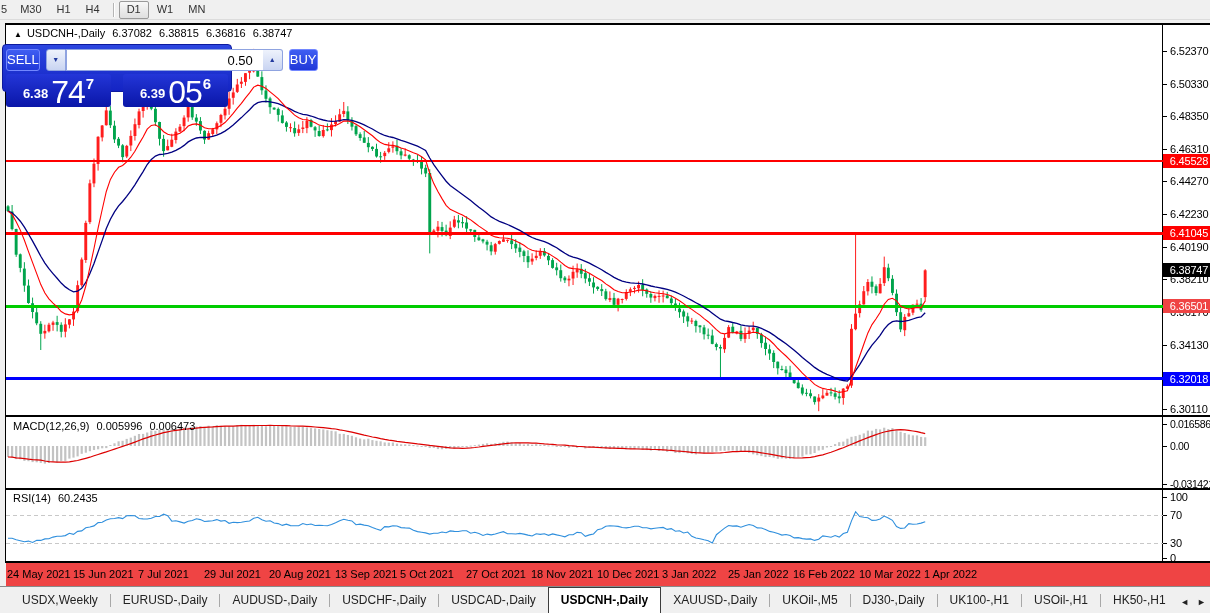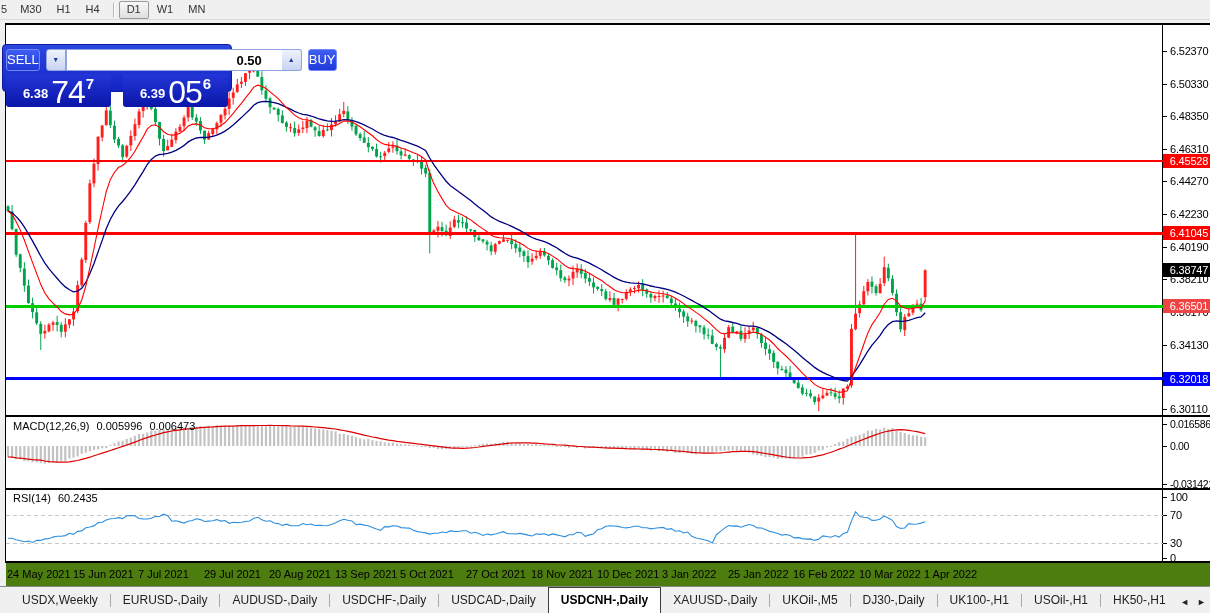--- a/index.html
+++ b/index.html
@@ -33,21 +33,21 @@
   #macd-title{top:420px;}
   #rsi-title{top:492px;}
   
   #price-axis{position:absolute;left:1163px;top:24px;width:47px;height:539px;font-size:11px;color:#000;}
   .ax-dash{position:absolute;left:0;width:4px;height:1px;background:#000;}
   .ax-lbl{position:absolute;left:7px;height:12px;line-height:12px;letter-spacing:-0.2px;white-space:nowrap;}
   .ax-lbl.small{font-size:10.5px;letter-spacing:-0.4px;}
   .ax-chip{position:absolute;left:0;width:47px;height:14px;line-height:14px;padding-left:5px;
            color:#fff;font-size:11px;letter-spacing:-0.2px;z-index:3;text-align:center;}
   
-  #date-axis{position:absolute;left:6px;top:563px;width:1204px;height:23px;background:#4d7c0f;font-size:11px;color:#000;}
+  #date-axis{position:absolute;left:6px;top:563px;width:1204px;height:23px;background:#ef4444;font-size:11px;color:#000;}
   .date-lbl{position:absolute;top:5px;white-space:nowrap;}
   
   #tab-bar{position:absolute;left:0;top:586px;width:1210px;height:27px;background:#f0f0f0;
            border-top:1px solid #8a8a8a;display:flex;align-items:flex-end;padding-left:10px;}
   .tab{height:24px;line-height:23px;padding:0 12px;font-size:12px;color:#222;white-space:nowrap;}
   .tab.active{background:#fff;border:1px solid #3c3c3c;border-bottom:none;font-weight:bold;color:#000;height:26px;line-height:25px;}
   .tab-sep{width:1px;height:13px;background:#a8a8a8;margin-bottom:6px;}
   .tab-scroll{position:absolute;right:4px;bottom:6px;display:flex;gap:8px;font-size:9px;color:#222;}
   .tab-scroll div{cursor:default;}
   
@@ -57,21 +57,21 @@
   .btn-trade{height:22px;background:linear-gradient(#3f5ef2,#2038d8);border:1px solid #7287ff;
              border-radius:3px;color:#fff;font-size:13px;text-align:center;line-height:20px;}
   .btn-sell{width:62px;}
   .btn-buy{width:56px;}
   .vol-group{display:flex;flex:1;margin:0 6px;height:22px;}
   .spin{width:20px;background:linear-gradient(#eef2fc,#c9d4f2);border:1px solid #8fa3e0;color:#223a9e;
         font-size:7px;text-align:center;line-height:20px;}
   .spin.left{border-radius:3px 0 0 3px;}
   .spin.right{border-radius:0 3px 3px 0;border-left:none;}
   .vol-input{flex:1;min-width:0;border:1px solid #8fa3e0;border-right:none;text-align:right;font-size:13px;
-             padding:0 20px;font-family:"Liberation Sans",sans-serif;color:#000;background:#fff;outline:none;font-weight:bold;}
+             padding:0 10px;font-family:"Liberation Sans",sans-serif;color:#000;background:#fff;outline:none;}
   .trade-row2{display:flex;height:33px;margin-top:2px;gap:12px;}
   .price-panel{flex:1;background:linear-gradient(#2336d8,#0a16a8);border-radius:3px;color:#fff;
                display:flex;align-items:flex-end;justify-content:center;padding-bottom:2px;}
   .pp-small{font-size:13px;font-weight:bold;margin-right:3px;margin-bottom:4px;}
   .pp-big{font-size:32px;line-height:26px;font-weight:400;letter-spacing:-1px;}
   .pp-sup{font-size:15px;font-weight:bold;margin-bottom:13px;margin-left:1px;}
 </style>
 </head>
 <body>
 
@@ -781,20 +781,27 @@
       <rect x="914.0" width="2.2" y="19.9" height="9.1" fill="#c3c3c3"></rect>
       <rect x="918.1" width="2.2" y="20.3" height="8.7" fill="#c3c3c3"></rect>
       <polyline points="2.0,40.0 6.1,40.2 10.2,40.8 14.3,41.2 18.4,41.7 22.5,42.2 26.6,42.6 30.7,42.9 34.8,43.2 38.9,44.0 42.9,44.6 47.0,44.9 51.1,45.2 55.2,45.2 59.3,45.2 63.4,44.8 67.5,44.2 71.6,43.5 75.7,42.4 79.8,41.3 83.9,40.2 88.0,38.8 92.1,37.5 96.2,36.1 100.3,34.9 104.4,33.5 108.5,32.1 112.6,30.7 116.6,29.4 120.7,28.0 124.8,26.6 128.9,25.1 133.0,23.5 137.1,21.9 141.2,20.6 145.3,19.1 149.4,18.0 153.5,16.8 157.6,15.7 161.7,14.8 165.8,14.0 169.9,13.4 174.0,12.8 178.1,12.2 182.2,11.9 186.3,11.5 190.4,11.1 194.4,10.7 198.5,10.4 202.6,10.1 206.7,9.9 210.8,9.6 214.9,9.4 219.0,9.2 223.1,9.1 227.2,9.1 231.3,8.9 235.4,8.7 239.5,8.7 243.6,8.6 247.7,8.6 251.8,8.5 255.9,8.5 260.0,8.5 264.1,8.4 268.1,8.5 272.2,8.5 276.3,8.6 280.4,8.6 284.5,8.9 288.6,9.0 292.7,9.1 296.8,9.2 300.9,9.4 305.0,9.7 309.1,10.0 313.2,10.3 317.3,10.7 321.4,11.1 325.5,11.6 329.6,12.0 333.7,12.8 337.8,13.5 341.9,14.3 345.9,15.1 350.0,16.1 354.1,17.1 358.2,18.1 362.3,19.0 366.4,20.0 370.5,20.7 374.6,21.6 378.7,22.4 382.8,23.1 386.9,23.7 391.0,24.3 395.1,24.8 399.2,25.4 403.3,25.9 407.4,26.4 411.5,26.9 415.6,27.3 419.6,27.8 423.7,28.4 427.8,28.9 431.9,29.4 436.0,29.9 440.1,30.4 444.2,30.8 448.3,31.1 452.4,31.2 456.5,31.3 460.6,31.2 464.7,30.9 468.8,30.5 472.9,30.0 477.0,29.4 481.1,28.9 485.2,28.3 489.3,27.9 493.4,27.4 497.4,26.8 501.5,26.4 505.6,26.0 509.7,25.9 513.8,25.8 517.9,25.9 522.0,25.9 526.1,26.1 530.2,26.2 534.3,26.5 538.4,26.9 542.5,27.2 546.6,27.4 550.7,27.8 554.8,28.0 558.9,28.2 563.0,28.6 567.1,28.9 571.1,29.3 575.2,29.5 579.3,29.9 583.4,30.1 587.5,30.2 591.6,30.5 595.7,30.7 599.8,30.8 603.9,31.1 608.0,31.2 612.1,31.4 616.2,31.4 620.3,31.7 624.4,31.8 628.5,31.9 632.6,32.0 636.7,32.1 640.8,32.2 644.9,32.4 648.9,32.5 653.0,32.7 657.1,32.9 661.2,33.2 665.3,33.4 669.4,33.9 673.5,34.2 677.6,34.5 681.7,34.8 685.8,35.3 689.9,35.7 694.0,35.9 698.1,36.1 702.2,36.2 706.3,36.1 710.4,36.0 714.5,35.8 718.6,35.5 722.6,35.1 726.7,34.7 730.8,34.6 734.9,34.4 739.0,34.3 743.1,34.4 747.2,34.7 751.3,35.2 755.4,35.8 759.5,36.5 763.6,37.2 767.7,37.9 771.8,38.7 775.9,39.4 780.0,40.0 784.1,40.5 788.2,40.8 792.3,41.0 796.4,40.9 800.4,40.6 804.5,40.3 808.6,39.6 812.7,38.7 816.8,37.8 820.9,36.5 825.0,35.2 829.1,33.7 833.2,32.1 837.3,30.7 841.4,29.0 845.5,27.2 849.6,25.6 853.7,23.9 857.8,22.3 861.9,20.6 866.0,19.1 870.1,17.6 874.1,16.3 878.2,15.0 882.3,14.2 886.4,13.3 890.5,12.8 894.6,12.6 898.7,12.9 902.8,13.3 906.9,14.0 911.0,14.7 915.1,15.7 919.2,16.6" fill="none" stroke="#dd0000" stroke-width="1.2"></polyline>
     </svg>
   <svg id="rsi-svg" class="pane" width="1157" height="71">
       <line x1="0" x2="1157" y1="25.0" y2="25.0" stroke="#c8c8c8" stroke-width="1" stroke-dasharray="4,3" shape-rendering="crispEdges"></line>
       <line x1="0" x2="1157" y1="53.0" y2="53.0" stroke="#c8c8c8" stroke-width="1" stroke-dasharray="4,3" shape-rendering="crispEdges"></line>
       <polyline points="2.0,48.2 6.1,48.3 10.2,49.8 14.3,50.8 18.4,51.8 22.5,51.1 26.6,52.4 30.7,50.2 34.8,50.4 38.9,48.9 42.9,48.7 47.0,47.1 51.1,46.3 55.2,46.2 59.3,45.6 63.4,43.3 67.5,44.4 71.6,41.4 75.7,40.9 79.8,37.8 83.9,37.0 88.0,35.9 92.1,32.6 96.2,32.2 100.3,29.9 104.4,28.8 108.5,28.5 112.6,27.6 116.6,28.6 120.7,25.8 124.8,25.6 128.9,25.8 133.0,28.5 137.1,28.9 141.2,29.0 145.3,28.2 149.4,26.5 153.5,26.5 157.6,24.2 161.7,25.7 165.8,31.2 169.9,30.8 174.0,31.9 178.1,33.1 182.2,31.2 186.3,30.5 190.4,28.8 194.4,29.6 198.5,31.5 202.6,31.1 206.7,30.8 210.8,29.6 214.9,31.1 219.0,30.5 223.1,33.3 227.2,32.2 231.3,32.6 235.4,32.2 239.5,31.5 243.6,31.0 247.7,28.3 251.8,27.3 255.9,29.7 260.0,31.2 264.1,30.8 268.1,33.0 272.2,33.6 276.3,35.4 280.4,34.2 284.5,35.6 288.6,35.7 292.7,35.8 296.8,33.5 300.9,34.8 305.0,34.0 309.1,35.5 313.2,35.2 317.3,35.5 321.4,35.7 325.5,34.4 329.6,32.7 333.7,30.7 337.8,29.3 341.9,30.2 345.9,30.9 350.0,34.7 354.1,34.1 358.2,35.1 362.3,35.7 366.4,37.6 370.5,39.1 374.6,40.3 378.7,36.6 382.8,36.9 386.9,35.7 391.0,36.0 395.1,37.6 399.2,37.9 403.3,38.1 407.4,40.2 411.5,41.6 415.6,42.3 419.6,42.9 423.7,44.1 427.8,43.2 431.9,43.2 436.0,42.0 440.1,42.8 444.2,40.9 448.3,41.4 452.4,41.5 456.5,40.7 460.6,40.8 464.7,43.2 468.8,42.2 472.9,43.6 477.0,45.4 481.1,44.1 485.2,44.9 489.3,44.0 493.4,42.7 497.4,41.7 501.5,43.8 505.6,43.8 509.7,44.0 513.8,43.4 517.9,44.1 522.0,45.1 526.1,46.0 530.2,43.7 534.3,44.4 538.4,43.7 542.5,45.3 546.6,43.9 550.7,44.9 554.8,45.8 558.9,46.8 563.0,44.8 567.1,44.8 571.1,42.4 575.2,42.7 579.3,46.3 583.4,44.9 587.5,44.0 591.6,39.7 595.7,38.8 599.8,36.2 603.9,35.8 608.0,36.0 612.1,36.4 616.2,37.5 620.3,37.9 624.4,37.3 628.5,36.2 632.6,36.2 636.7,37.7 640.8,37.7 644.9,38.9 648.9,38.2 653.0,37.8 657.1,37.4 661.2,39.4 665.3,38.6 669.4,41.3 673.5,40.8 677.6,43.0 681.7,42.0 685.8,46.3 689.9,48.0 694.0,48.7 698.1,49.8 702.2,50.7 706.3,52.9 710.4,44.7 714.5,41.4 718.6,38.1 722.6,35.5 726.7,36.1 730.8,35.9 734.9,37.2 739.0,35.7 743.1,34.5 747.2,35.5 751.3,37.9 755.4,38.0 759.5,39.5 763.6,41.4 767.7,42.2 771.8,43.5 775.9,45.1 780.0,44.5 784.1,45.5 788.2,47.9 792.3,47.6 796.4,48.6 800.4,49.1 804.5,48.9 808.6,50.4 812.7,49.2 816.8,45.9 820.9,46.5 825.0,47.2 829.1,45.6 833.2,47.1 837.3,43.6 841.4,42.3 845.5,30.9 849.6,21.7 853.7,26.5 857.8,27.3 861.9,27.8 866.0,30.4 870.1,30.2 874.1,28.9 878.2,26.1 882.3,28.1 886.4,30.3 890.5,36.6 894.6,38.4 898.7,38.0 902.8,33.7 906.9,34.3 911.0,34.0 915.1,33.1 919.2,31.8" fill="none" stroke="#2f8fdd" stroke-width="1.1"></polyline>
     </svg>
 
+  <div class="chart-title">
+    <span class="mk">▲</span><span>USDCNH-,Daily</span>
+    <span>6.37082</span>
+    <span>6.38815</span>
+    <span>6.36816</span>
+    <span>6.38747</span>
+  </div>
 
   <div class="trade">
     <div class="trade-row1">
       <div class="btn-trade btn-sell">SELL</div>
       <div class="vol-group">
         <div class="spin left">▼</div>
         <input class="vol-input" readonly="" value="0.50" style="">
         <div class="spin right">▲</div>
       </div>
       <div class="btn-trade btn-buy">BUY</div>

